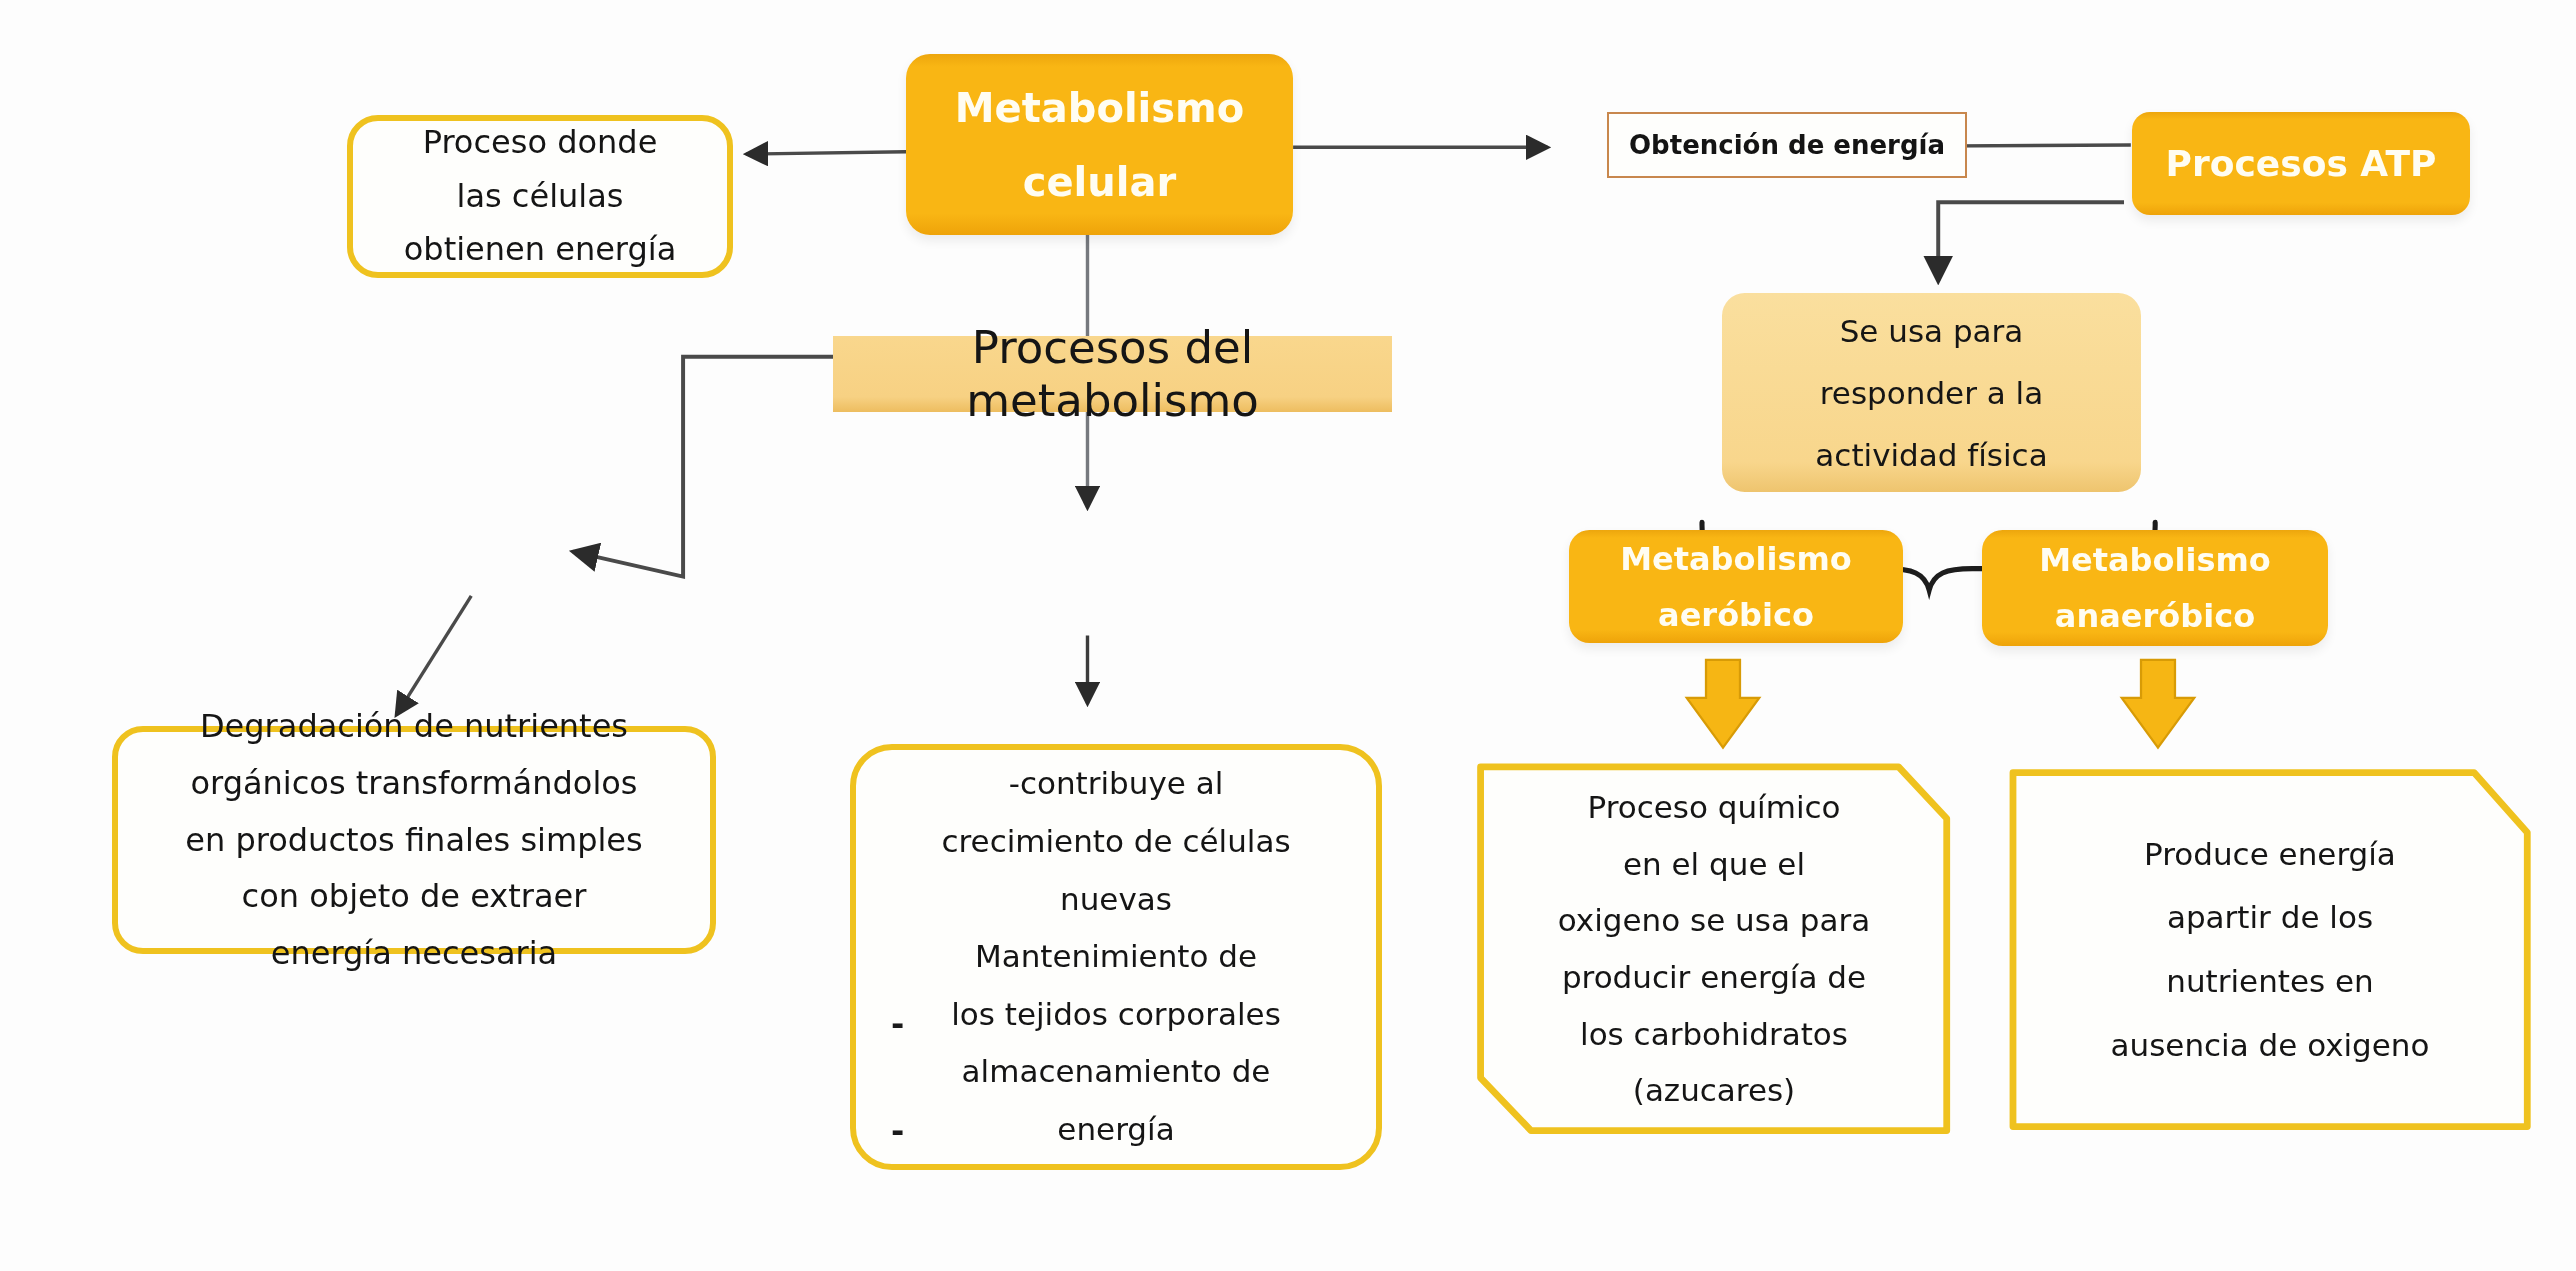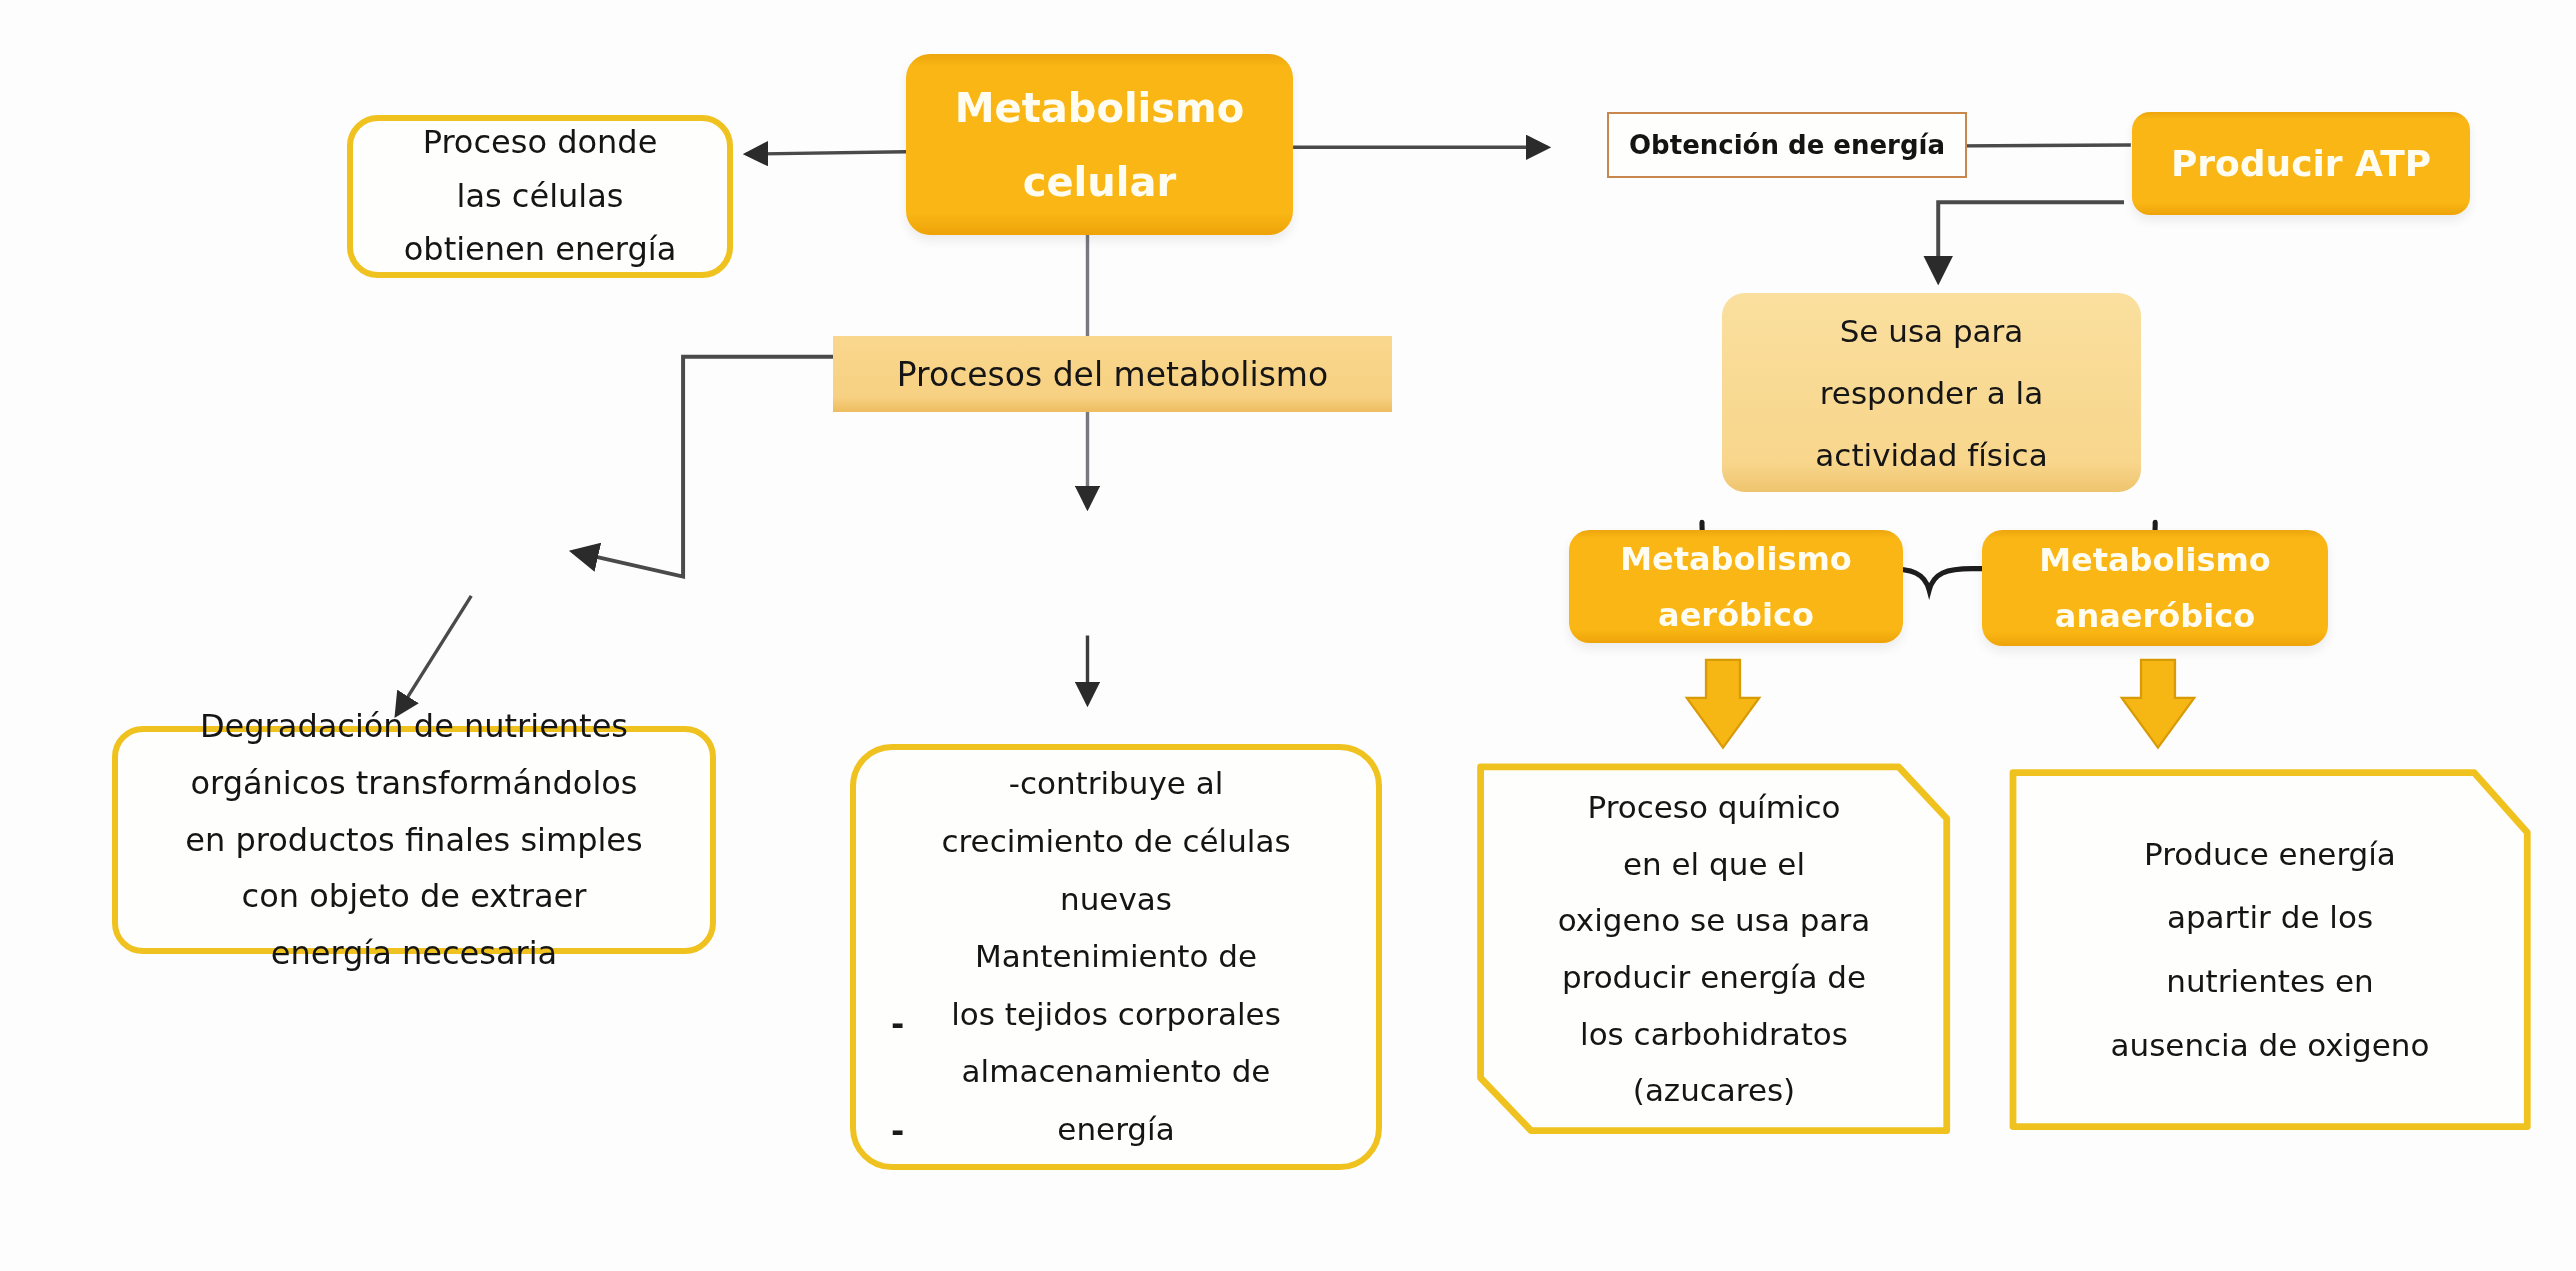--- a/index.html
+++ b/index.html
@@ -74,30 +74,30 @@
     <div class="lines">Proceso donde
 las células
 obtienen energía</div>
   </div>
 
   <div class="box white-orange" style="left:1559px;top:112px;width:360px;height:66px;font-size:26px;">
     <div class="lines">Obtención de energía</div>
   </div>
 
   <div class="box gold" style="left:2132px;top:112px;width:338px;height:103px;font-size:36px;border-radius:18px;">
-    <div class="lines">Producir ATP</div>
+    <div class="lines">Procesos ATP</div>
   </div>
 
   <div class="box tan" style="left:1722px;top:293px;width:419px;height:199px;border-radius:22.7px;font-size:31px;line-height:2.0;background:linear-gradient(180deg,#fadf9e 0%,#f8d68c 85%,#eec46e 100%);">
     <div class="lines">Se usa para
 responder a la
 actividad física</div>
   </div>
 
-  <div class="box tan" style="left:833px;top:336px;width:559px;height:76px;font-size:33px;">
+  <div class="box tan" style="left:833px;top:336px;width:559px;height:76px;font-size:45px;">
     <div class="lines">Procesos del metabolismo</div>
   </div>
 
 
 
   <div class="box gold" style="left:1569px;top:530px;width:334px;height:113px;font-size:32px;line-height:1.75;border-radius:20.4px;">
     <div class="lines">Metabolismo
 aeróbico</div>
   </div>
 

